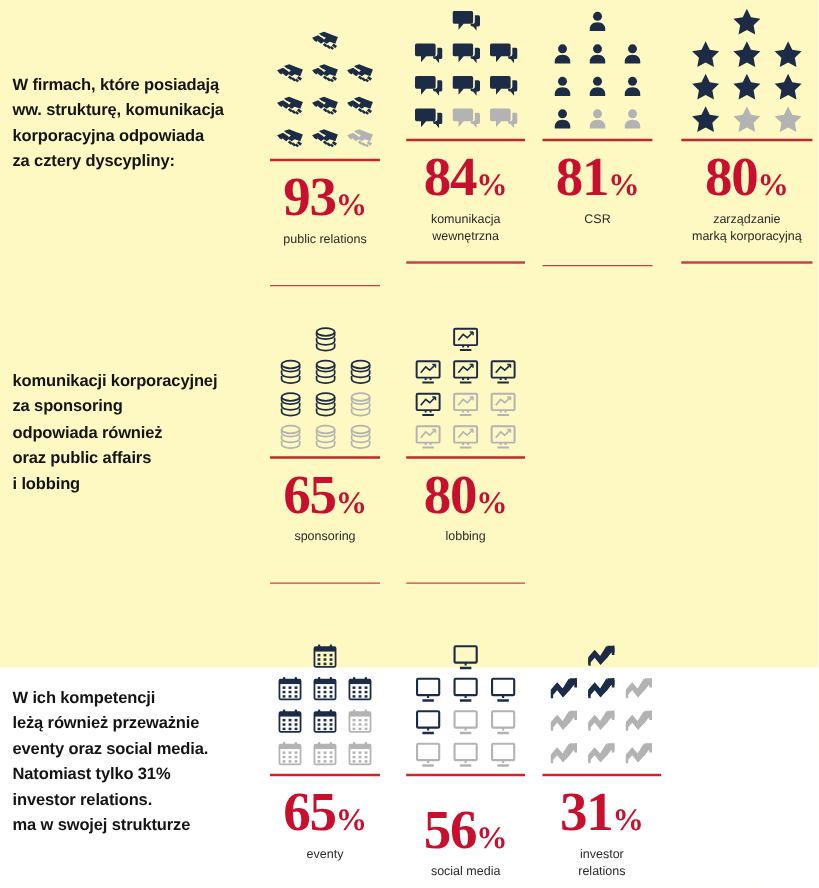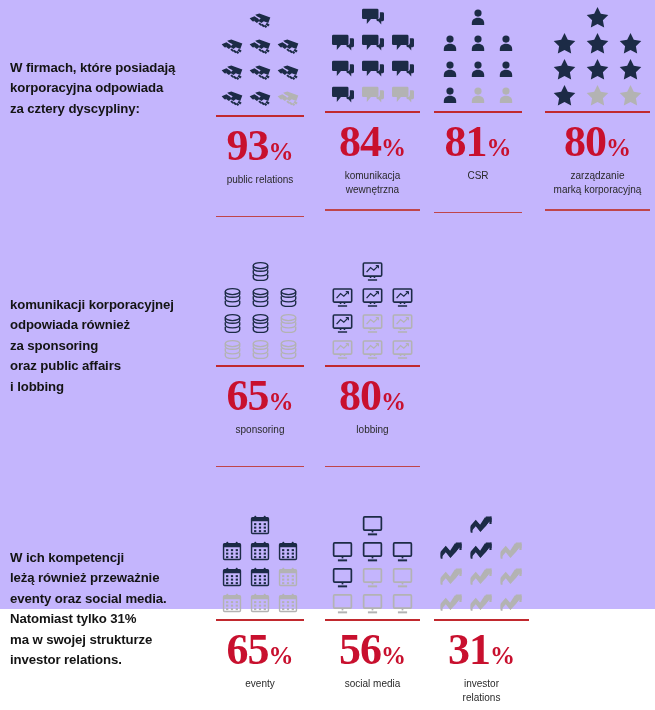--- a/index.html
+++ b/index.html
@@ -3,21 +3,21 @@
 <meta charset="utf-8">
 <style>
   * { box-sizing: border-box; }
   html, body {
     margin: 0; padding: 0;
     width: 655px; height: 710px;
     background: #ffffff;
     font-family: "Liberation Sans", sans-serif;
     overflow: hidden;
   }
-  #page { position: relative; width: 655px; height: 609px; background: #c4b5fd; }
+  #page { position: relative; width: 655px; height: 534px; background: #fef9c3; }
 
   .row { position: absolute; left: 0; width: 655px; }
   .row-desc {
     position: absolute;
     left: 10px;
     width: 200px;
     font-size: 13.2px;
     font-weight: bold;
     line-height: 1.55;
     color: #141414;
@@ -58,24 +58,25 @@
   }
   .lbl div { white-space: nowrap; }
 </style>
 </head>
 <body>
 
 <div id="page">
     <div class="row" style="top:0px;height:250px;">
       <div class="row-desc" style="top:58px;">
         <div>W firmach, które posiadają</div>
+        <div>ww. strukturę, komunikacja</div>
         <div>korporacyjna odpowiada</div>
         <div>za cztery dyscypliny:</div>
       </div>
-      <div class="col" style="position:absolute;left:216px;top:8px;width:88px;">
+      <div class="col" style="position:absolute;left:216px;top:20px;width:88px;">
         <div class="icon-grid">
           <div class="icon-line">
             <span class="ic" style="width:28px;display:flex;justify-content:center;align-items:center;height:26px;">
               <svg width="22" height="22" viewBox="0 0 32 32">
                 <g fill="#1c2b46">
                   <path d="M1 12 L8 9 L14 13 L11.5 16 L8.5 14 L6 17 L3.5 15 Z"></path>
                   <path d="M9 7 L15 5 L23 8 L31 11 L28 19 L21.5 16.5 L18 19 L14.5 16.5 L11.5 19 L7 15.5 L10.5 11.5 L15 14 L17 12 L12 9.5 Z"></path>
                   <path d="M15.5 18 L19 21 L17 23 L13.5 20 Z"></path>
                   <path d="M19.5 20 L23 23 L21 25 L17.5 22 Z"></path>
                   <path d="M23.5 21.5 L26.5 24 L24.5 26 L21.5 23.5 Z"></path>
@@ -489,22 +490,22 @@
         <div class="lbl" style="margin-top:5px;">
           <div>zarządzanie</div>
           <div>marką korporacyjną</div>
         </div>
         <div class="rule thin" style="margin-top:13px;"></div>
       </div>
     </div>
     <div class="row" style="top:250px;height:250px;">
       <div class="row-desc" style="top:45px;">
         <div>komunikacji korporacyjnej</div>
+        <div>za sponsoring</div>
         <div>odpowiada również</div>
-        <div>za sponsoring</div>
         <div>oraz public affairs</div>
         <div>i lobbing</div>
       </div>
       <div class="col" style="position:absolute;left:216px;top:8px;width:88px;">
         <div class="icon-grid">
           <div class="icon-line">
             <span class="ic" style="width:28px;display:flex;justify-content:center;align-items:center;height:26px;">
               <svg width="21" height="21" viewBox="0 0 32 32">
                 <g fill="none" stroke="#1c2b46" stroke-width="2.1">
                   <ellipse cx="16" cy="7" rx="11" ry="4.6"></ellipse>
@@ -737,22 +738,22 @@
         </div>
         <div class="rule thin" style="margin-top:29px;"></div>
       </div>
     </div>
     <div class="row" style="top:500px;height:210px;">
       <div class="row-desc" style="top:48px;">
         <div>W ich kompetencji</div>
         <div>leżą również przeważnie</div>
         <div>eventy oraz social media.</div>
         <div>Natomiast tylko 31%</div>
+        <div>investor relations.</div>
         <div>ma w swojej strukturze</div>
-        <div>investor relations.</div>
       </div>
       <div class="col" style="position:absolute;left:216px;top:12px;width:88px;">
         <div class="icon-grid">
           <div class="icon-line">
             <span class="ic" style="width:28px;display:flex;justify-content:center;align-items:center;height:26px;">
               <svg width="20" height="20" viewBox="0 0 32 32">
                 <g fill="#1c2b46">
                   <rect x="2.5" y="4.5" width="27" height="25" rx="1.6" fill="none" stroke="#1c2b46" stroke-width="2.3"></rect>
                   <rect x="2.5" y="4.5" width="27" height="5.5"></rect>
                   <rect x="7" y="1" width="3" height="5" rx="1.2"></rect>
@@ -1049,21 +1050,21 @@
                 <g fill="none" stroke="#b3b3b3" stroke-width="2.6">
                   <rect x="2.5" y="3" width="27" height="20" rx="1.5"></rect>
                   <path d="M16 23 v3.5"></path>
                   <path d="M9 29.5 h14" stroke-width="3"></path>
                 </g>
               </svg>
             </span>
           </div>
         </div>
         <div class="rule" style="margin-top:3px;"></div>
-        <div class="pct" style="margin-top:7px;"><span class="num">56</span><span class="sign">%</span></div>
+        <div class="pct" style="margin-top:21px;"><span class="num">56</span><span class="sign">%</span></div>
         <div class="lbl" style="margin-top:5px;">
           <div>social media</div>
         </div>
       </div>
       <div class="col" style="position:absolute;left:434px;top:12px;width:95px;">
         <div class="icon-grid">
           <div class="icon-line">
             <span class="ic" style="width:30px;display:flex;justify-content:center;align-items:center;height:26px;">
               <svg width="23" height="23" viewBox="0 0 32 32">
                 <g fill="#1c2b46">

